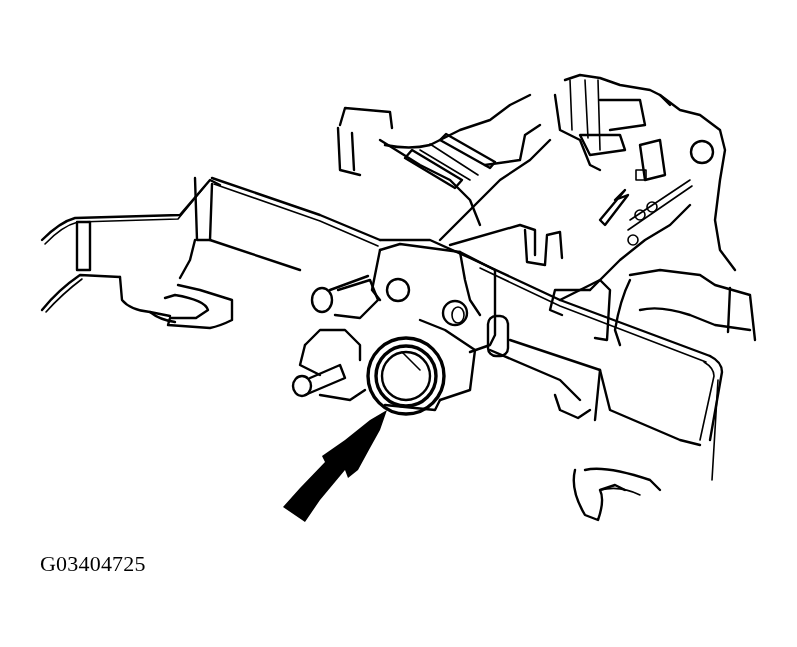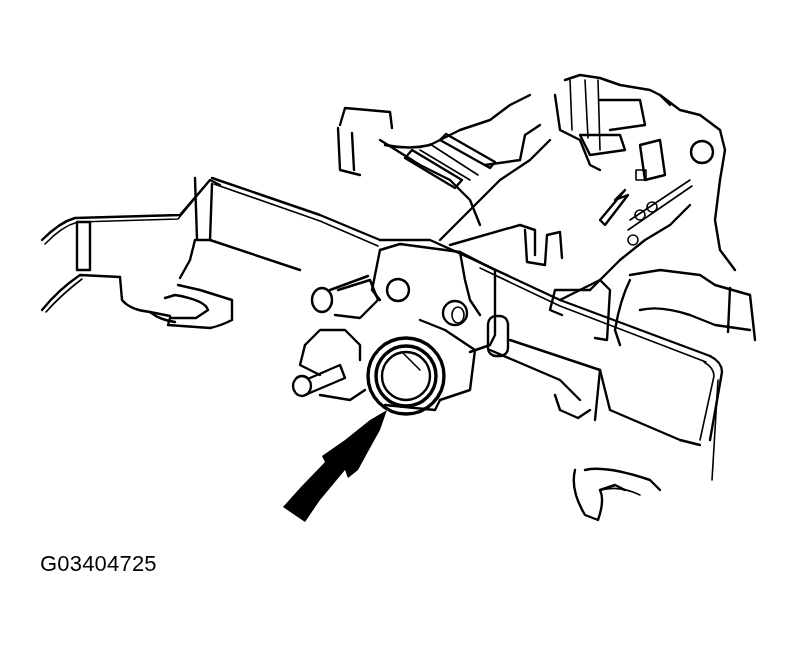--- a/index.html
+++ b/index.html
@@ -5,21 +5,21 @@
     html, body { margin: 0; padding: 0; background: #ffffff; }
     body { width: 797px; height: 647px; position: relative; overflow: hidden; }
     .figure { position: absolute; left: 0; top: 0; width: 797px; height: 647px; }
     .figure svg { width: 797px; height: 647px; display: block; }
     .ln { fill: none; stroke: #000; stroke-width: 2.4; stroke-linejoin: round; stroke-linecap: round; }
     .ln-thin { fill: none; stroke: #000; stroke-width: 1.6; stroke-linejoin: round; stroke-linecap: round; }
     .ln-bold { fill: none; stroke: #000; stroke-width: 3.4; stroke-linejoin: round; stroke-linecap: round; }
     .arrow { fill: #000; }
     .fig-label {
       position: absolute; left: 40px; top: 551px;
-      font-family: Liberation Sans, sans-serif;
+      font-family: Liberation Serif, serif;
       font-size: 22px; font-weight: 400; color: #000; letter-spacing: 0.2px;
     }
   </style>
 </head>
 <body>
 
 <div class="figure">
   <svg viewBox="0 0 797 647" xmlns="http://www.w3.org/2000/svg">
 
     <g>

